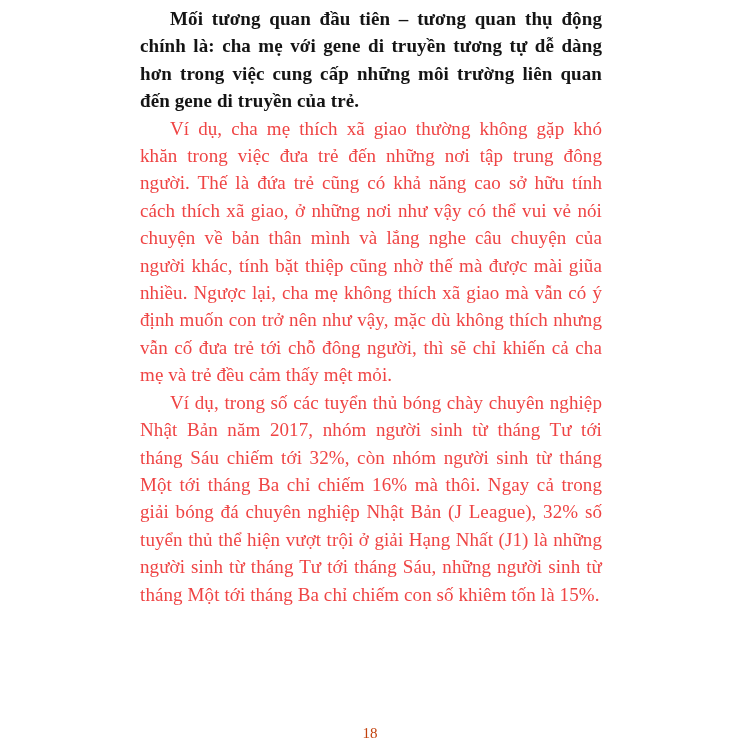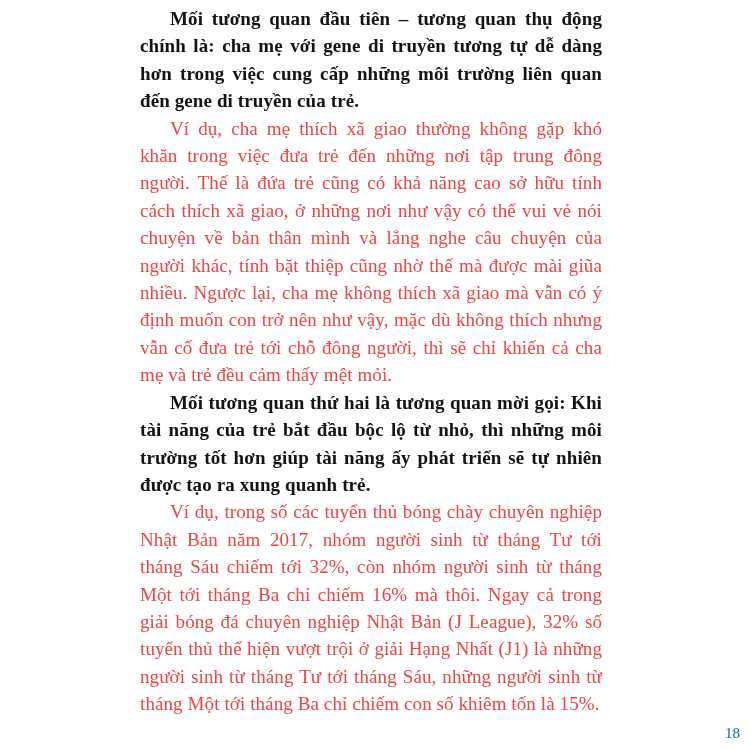--- a/index.html
+++ b/index.html
@@ -37,29 +37,28 @@
   }
   .para.bold {
     font-weight: bold;
     color: #141414;
   }
   .page-number {
     position: absolute;
     bottom: 8px;
     left: 0;
     width: 100%;
-    text-align: right;
+    text-align: center;
     font-size: 15px;
-    color: #0369a1;
+    color: #c2410c;
   }
 </style>
 </head>
 <body>
 
 <div class="page">
   <div class="text-block">
     <p class="para bold">Mối tương quan đầu tiên – tương quan thụ động chính là: cha mẹ với gene di truyền tương tự dễ dàng hơn trong việc cung cấp những môi trường liên quan đến gene di truyền của trẻ.</p>
     <p class="para">Ví dụ, cha mẹ thích xã giao thường không gặp khó khăn trong việc đưa trẻ đến những nơi tập trung đông người. Thế là đứa trẻ cũng có khả năng cao sở hữu tính cách thích xã giao, ở những nơi như vậy có thể vui vẻ nói chuyện về bản thân mình và lắng nghe câu chuyện của người khác, tính bặt thiệp cũng nhờ thế mà được mài giũa nhiều. Ngược lại, cha mẹ không thích xã giao mà vẫn có ý định muốn con trở nên như vậy, mặc dù không thích nhưng vẫn cố đưa trẻ tới chỗ đông người, thì sẽ chỉ khiến cả cha mẹ và trẻ đều cảm thấy mệt mỏi.</p>
-    <p class="para bold">Mối tương quan thứ hai là tương quan mời gọi: Khi tài năng của trẻ bắt đầu bộc lộ từ nhỏ, thì những môi trường tốt hơn giúp tài năng ấy phát triển sẽ tự nhiên được tạo ra xung quanh trẻ.</p>
     <p class="para">Ví dụ, trong số các tuyển thủ bóng chày chuyên nghiệp Nhật Bản năm 2017, nhóm người sinh từ tháng Tư tới tháng Sáu chiếm tới 32%, còn nhóm người sinh từ tháng Một tới tháng Ba chỉ chiếm 16% mà thôi. Ngay cả trong giải bóng đá chuyên nghiệp Nhật Bản (J League), 32% số tuyển thủ thể hiện vượt trội ở giải Hạng Nhất (J1) là những người sinh từ tháng Tư tới tháng Sáu, những người sinh từ tháng Một tới tháng Ba chỉ chiếm con số khiêm tốn là 15%.</p>
   </div>
   <div class="page-number">18</div>
 </div>
 
 </body></html>

